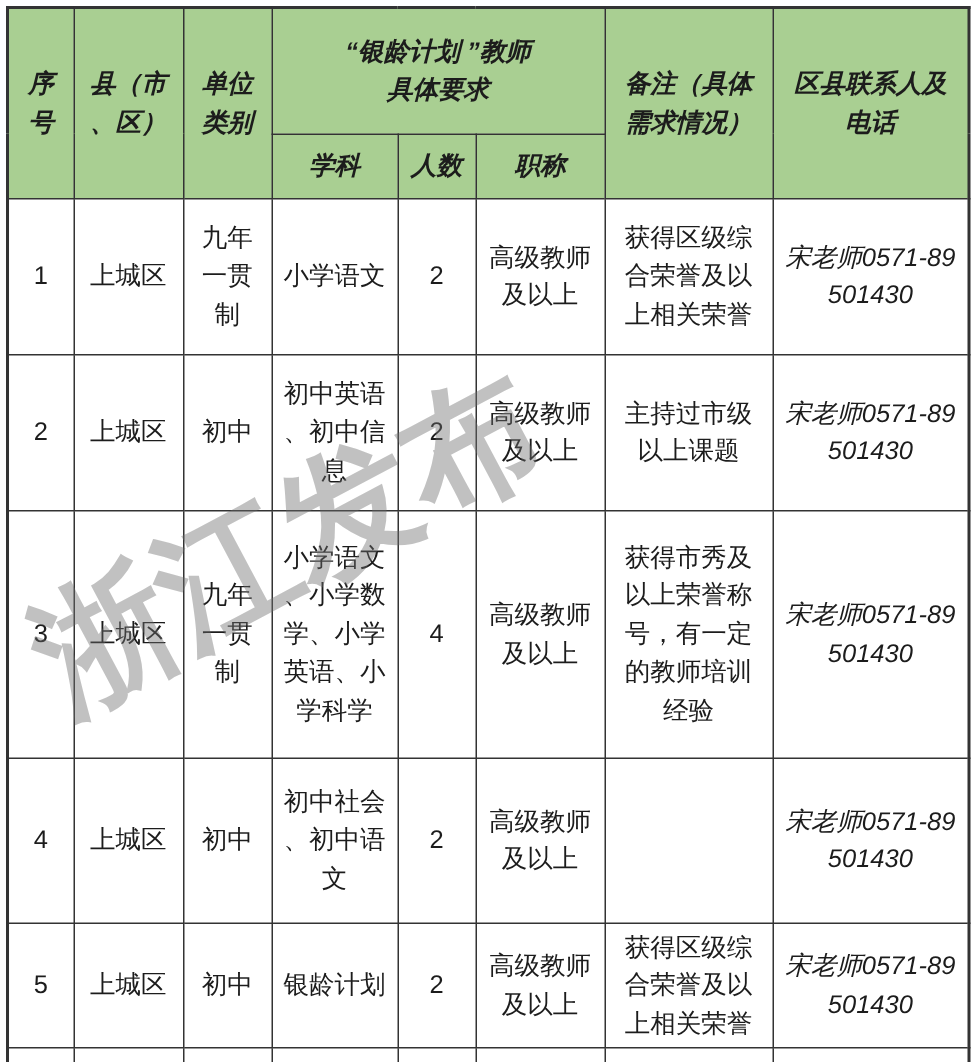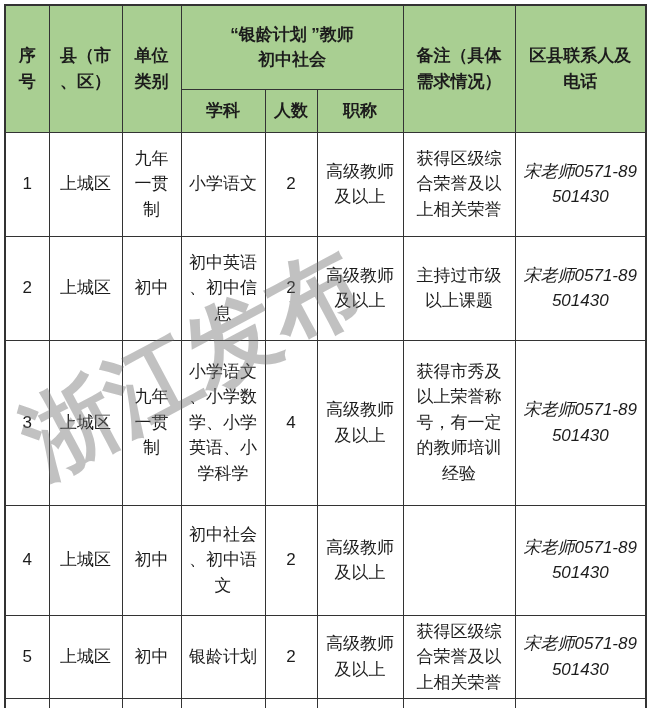--- a/index.html
+++ b/index.html
@@ -41,20 +41,21 @@
     word-break: break-all;
     line-break: anywhere;
     overflow-wrap: break-word;
   }
   table.recruit { border: 2px solid var(--border); }
   thead th {
     background: var(--header-bg);
     font-weight: bold;
     color: #151515;
     line-height: 1.55;
+    font-style: italic;
   }
   tr.hrow1 { height: 84px; }
   tr.hrow2 { height: 43px; }
   .blk { display: block; }
   td.c-count { font-size: 18px; }
   td.c-contact { word-break: normal; line-break: auto; padding: 3px 8px; font-style: italic; }
   td.c-remark { padding: 3px 7px; }
   .watermark {
     position: absolute;
     left: 8px; top: 308px;
@@ -88,21 +89,21 @@
       <col style="width:112px">
       <col style="width:131px">
     </colgroup>
     <thead>
       <tr class="hrow1">
         <th rowspan="2">序号</th>
         <th rowspan="2">县（市、区）</th>
         <th rowspan="2">单位类别</th>
         <th colspan="3">
           <span class="blk">“银龄计划 ”教师</span>
-          <span class="blk">初中社会</span>
+          <span class="blk">具体要求</span>
         </th>
         <th rowspan="2">备注（具体需求情况）</th>
         <th rowspan="2">区县联系人及电话</th>
       </tr>
       <tr class="hrow2">
         <th>学科</th>
         <th>人数</th>
         <th>职称</th>
       </tr>
     </thead>

